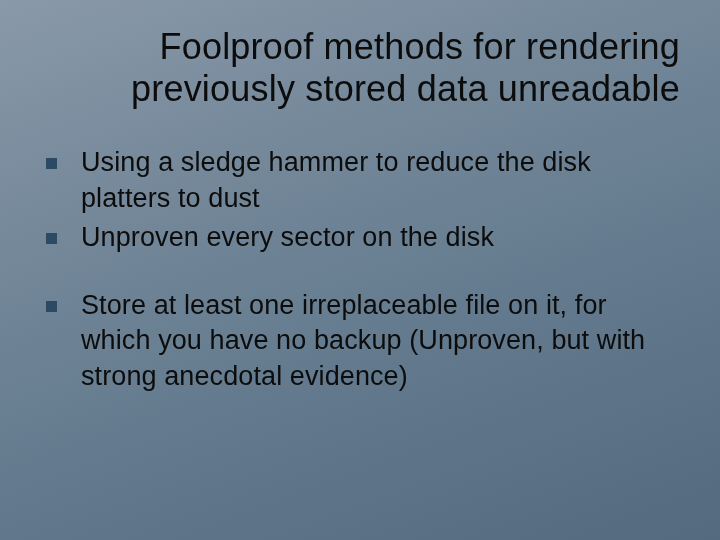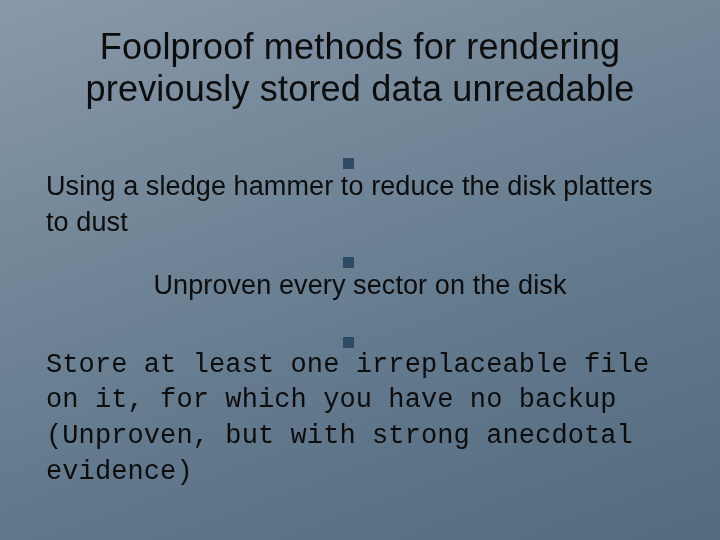--- a/index.html
+++ b/index.html
@@ -21,39 +21,37 @@
       #5a7186 82%,
       #546a7f 100%);
     position: relative;
     box-sizing: border-box;
     padding: 26px 40px 40px 40px;
     color: #0c0c0c;
   }
   .title {
     font-size: 36px;
     line-height: 1.18;
-    text-align: center;
+    text-align: right;
     margin: 0 0 34px 0;
     font-weight: 400;
     letter-spacing: 0.2px;
   }
   .bullets {
     list-style: none;
     margin: 0;
     padding: 0 6px 0 6px;
   }
   .bullets > li {
     display: flex;
-    align-items: center;
+    align-items: flex-start;
     margin-bottom: 4px;
-    flex-direction: column;
   }
   .bullets > li.gap {
-    margin-top: 20px;
-    font-family: Liberation Mono, monospace;
+    margin-top: 32px;
   }
   .sq {
     flex: 0 0 auto;
     width: 11px;
     height: 11px;
     background: #2c4a63;
     margin-top: 13px;
     margin-right: 24px;
   }
   .txt {

